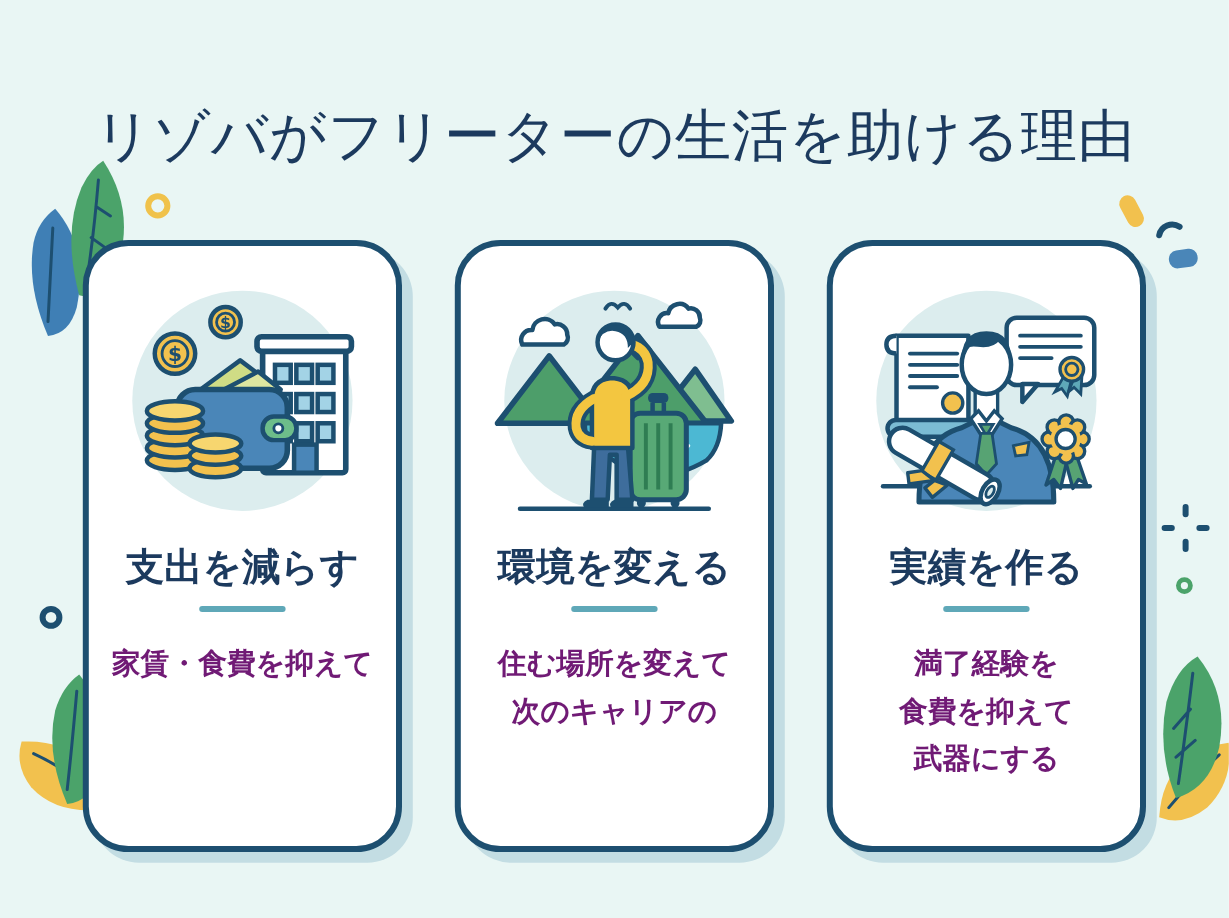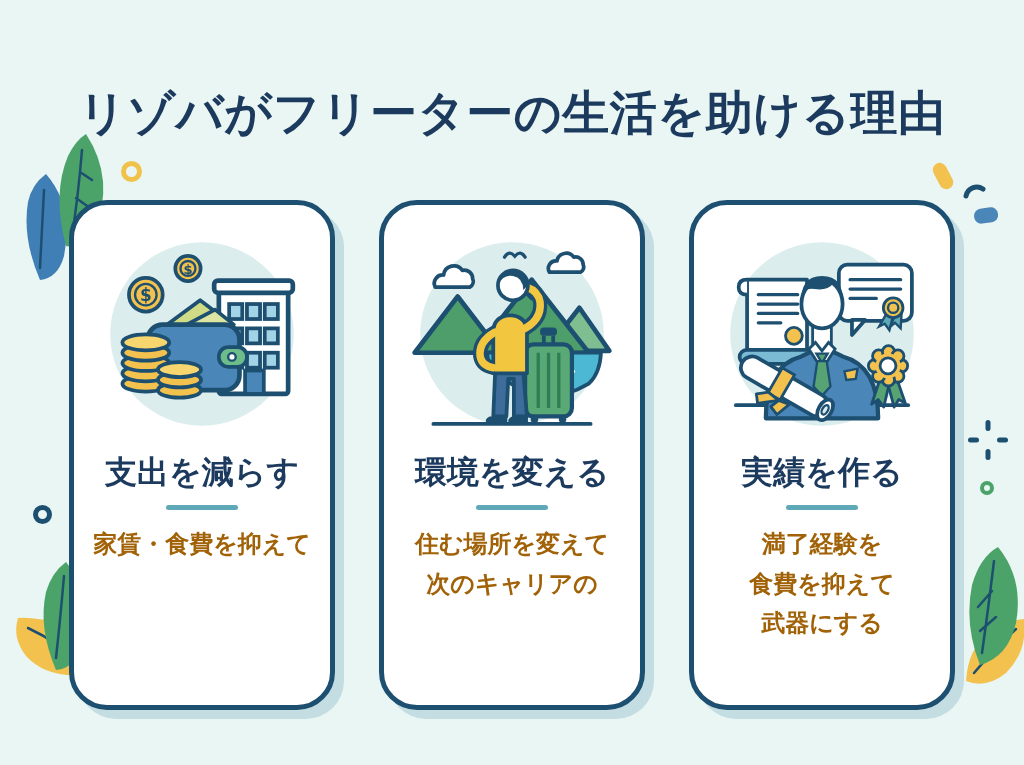--- a/index.html
+++ b/index.html
@@ -6,21 +6,21 @@
   html,body { width:1024px; height:765px; }
   body { font-family:"Liberation Sans", sans-serif; }
 
   .canvas {
     position:relative; width:1024px; height:765px;
     background:#e9f6f4; overflow:hidden;
   }
 
   .main-title {
     position:absolute; top:82px; left:0; width:100%;
-    text-align:center; font-size:47px; font-weight:700;
+    text-align:center; font-size:47px; font-weight:400;
     color:#1c3a5e; letter-spacing:0.5px; z-index:2;
   }
 
   .cards-row {
     position:absolute; top:200px; left:0; width:100%;
     display:flex; justify-content:center; gap:44px; z-index:1;
   }
 
   .card {
     width:266px; height:510px; background:#ffffff;
@@ -36,22 +36,22 @@
     margin-top:18px; font-size:32px; font-weight:800;
     color:#1c3a5e; text-align:right; line-height:1.1;
   }
 
   .card-divider {
     margin-top:15px; width:72px; height:5px;
     background:#5fa8b8; border-radius:3px;
   }
 
   .card-body {
-    margin-top:14px; text-align:center;
-    font-size:24px; font-weight:700; color:#a16207; line-height:1.65;
+    margin-top:24px; text-align:center;
+    font-size:24px; font-weight:700; color:#701a75; line-height:1.65;
   }
 
   
   .deco { position:absolute; z-index:0; }
   .ring { border-radius:50%; background:transparent; }
   .ring-yellow { left:121px; top:161px; width:21px; height:21px; border:5px solid #f0c24b; }
   .ring-navy   { left:33px;  top:505px; width:19px; height:19px; border:5px solid #1d4f70; }
   .ring-green  { left:980px; top:481px; width:14px; height:14px; border:4px solid #4ba36a; }
 </style>
 </head>

